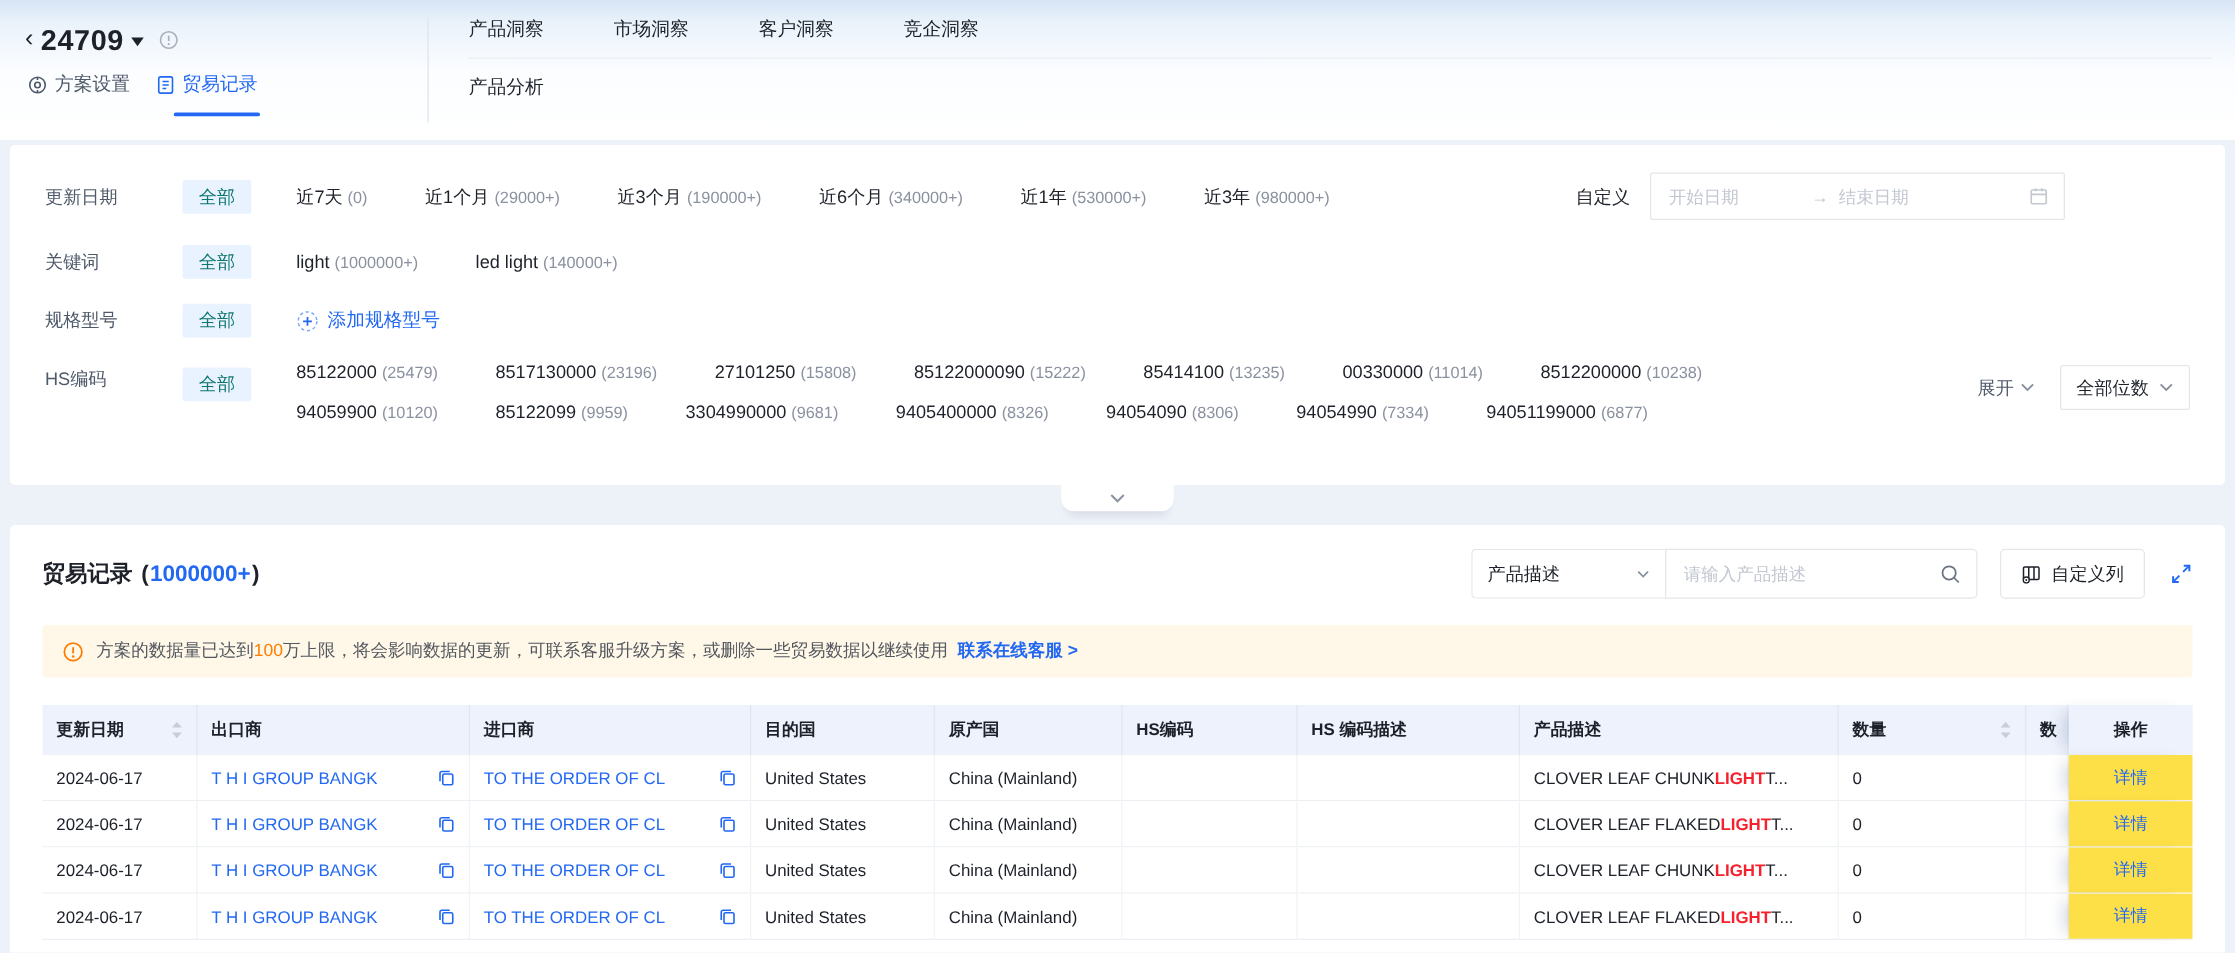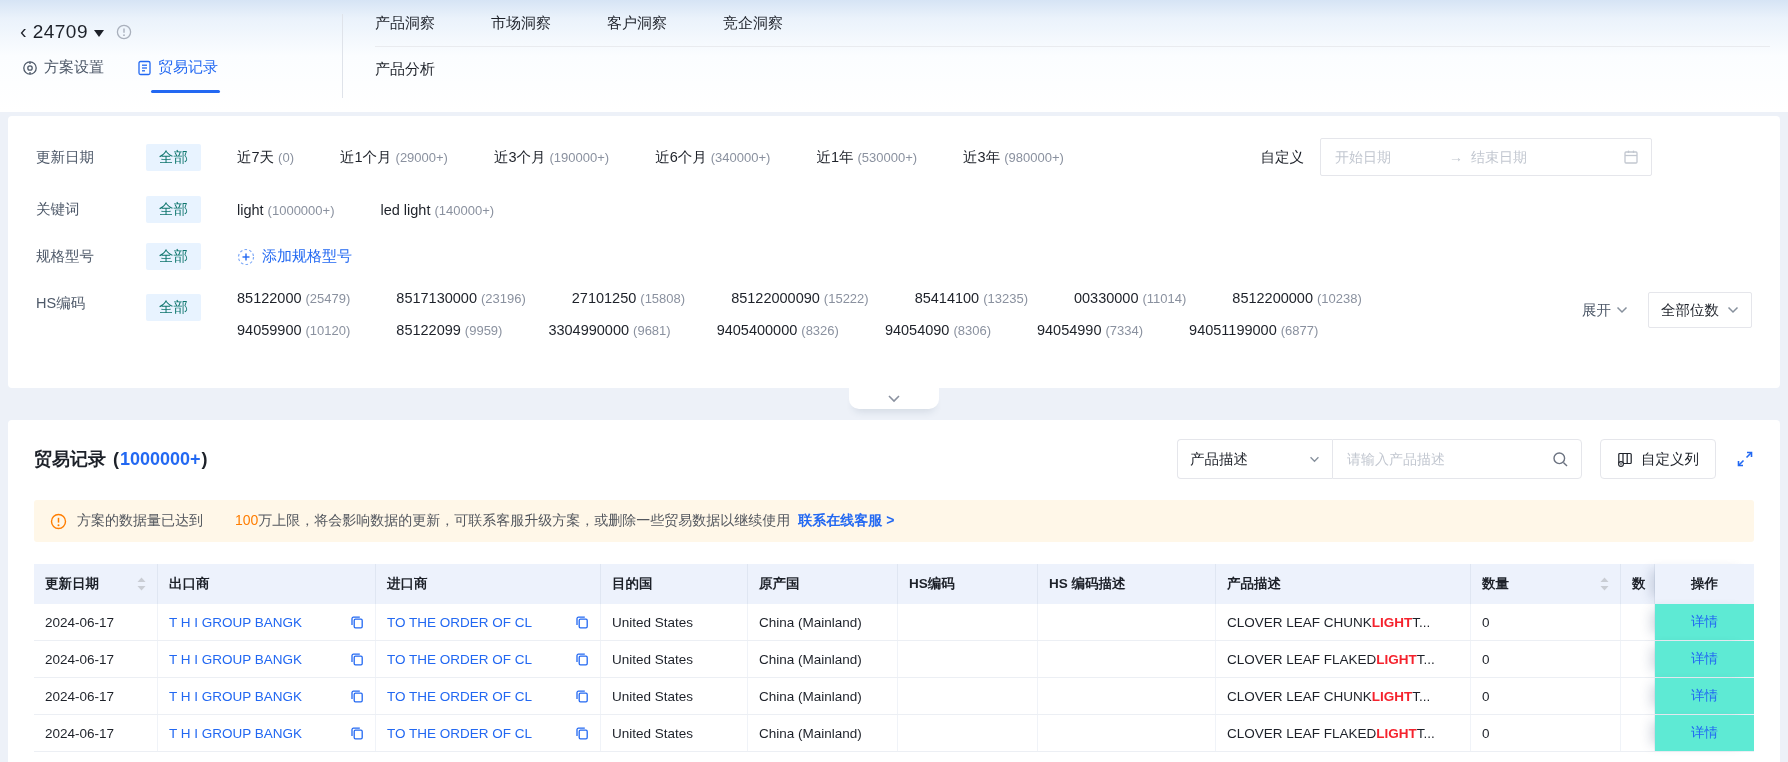--- a/index.html
+++ b/index.html
@@ -11,24 +11,24 @@
     color:#1D2129; font-size:14px;
   }
   
   .topbar {
     display:flex; height:112px;
     background:linear-gradient(180deg,#D6E4F5 0%,#EAF2FB 16%,#FBFDFF 50%,#FFFFFF 100%);
   }
   .topbar-left { width:342px; flex-shrink:0; padding:16px 0 0 20px; display:flex; flex-direction:column; }
   .plan-row { display:flex; align-items:center; height:32px; }
   .back-icon { font-size:20px; color:#1D2129; line-height:1; padding:0 6px 2px 0; cursor:pointer; }
-  .plan-id { font-size:19px; font-weight:normal; letter-spacing:.5px; }
+  .plan-id { font-size:23px; font-weight:bold; letter-spacing:.5px; }
   .caret-down { width:0; height:0; border:5px solid transparent; border-top:7px solid #1D2129; margin:8px 0 0 6px; cursor:pointer; }
   .info-icon { margin-left:12px; display:inline-flex; }
-  .plan-tabs { display:flex; gap:33px; margin-top:10px; flex:1; align-items:flex-start; padding-left:2px; }
+  .plan-tabs { display:flex; gap:21px; margin-top:10px; flex:1; align-items:flex-start; padding-left:2px; }
   .plan-tab { display:flex; align-items:center; gap:6px; font-size:15px; color:#4E5969; cursor:pointer; position:relative; padding-bottom:20px; }
   .plan-tab.active { color:#2268F2; }
   .plan-tab.active::after { content:""; position:absolute; left:14px; right:-2px; bottom:4px; height:3px; background:#2268F2; border-radius:2px; }
   .topbar-divider { width:1px; background:#DFE3EA; margin:14px 0; }
   .topbar-right { flex:1; padding-left:32px; display:flex; flex-direction:column; }
   .main-nav { display:flex; gap:56px; align-items:center; height:46px; font-size:15px; }
   .main-nav .nav-item { cursor:pointer; color:#1D2129; }
   .nav-divider { height:1px; background:#E9EBEF; margin-right:18px; }
   .subnav { display:flex; align-items:center; height:44px; font-size:15px; }
   .subnav-item { cursor:pointer; }
@@ -67,36 +67,36 @@
   .records-title .paren.open { margin-left:7px; }
   .records-controls { margin-left:auto; display:flex; align-items:center; }
   .search-select { display:flex; align-items:center; justify-content:space-between; width:155px; height:40px; border:1px solid #E5E6EB; border-right:none; border-radius:4px 0 0 4px; padding:0 12px; cursor:pointer; font-size:14.5px; }
   .search-box { display:flex; align-items:center; width:250px; height:40px; border:1px solid #E5E6EB; border-radius:0 4px 4px 0; padding:0 12px; }
   .search-box input { border:none; outline:none; flex:1; font-size:14px; font-family:inherit; color:#1D2129; min-width:0; }
   .search-box input::placeholder { color:#C2C7D0; }
   .custom-cols-btn { display:flex; align-items:center; gap:8px; height:40px; border:1px solid #E5E6EB; border-radius:4px; background:#fff; padding:0 16px; margin-left:18px; font-size:14.5px; color:#1D2129; cursor:pointer; font-family:inherit; }
   .fullscreen-btn { margin-left:20px; display:inline-flex; cursor:pointer; }
 
   .banner { display:flex; align-items:center; gap:10px; background:#FFF7E8; border-radius:3px; height:42px; margin-top:18px; padding:0 16px; font-size:14px; color:#53575E; }
-  .banner .hl { color:#FF7D00;padding-left:32px; }
+  .banner .hl { color:#FF7D00; }
   .banner .banner-link { color:#2268F2; cursor:pointer; margin-left:4px;font-weight:bold; }
 
   
   .trade-table { margin-top:22px; font-size:13.5px; }
   .t-head { display:flex; background:#EDF2FC; height:40px; font-weight:bold; }
   .t-cell { display:flex; align-items:center; padding:0 11px; border-right:1px solid #DFE6F2; overflow:hidden; white-space:nowrap; flex-shrink:0; }
   .t-row { display:flex; height:37px; border-bottom:1px solid #ECEFF4; background:#fff; }
   .t-row .t-cell { border-right:1px solid #F0F3F8; }
   .t-cell.sortable { justify-content:space-between; }
   .cell-link { color:#2268F2; cursor:pointer; overflow:hidden; white-space:nowrap; }
   .link-cell { justify-content:space-between; }
   .hl-red { color:#F5222D; font-weight:bold; }
   .t-cell.action { justify-content:center; border-right:none; box-shadow:-10px 0 12px -6px rgba(20,45,90,.18); position:relative; z-index:2; }
   .t-head .t-cell.action { background:#EDF2FC; }
-  .t-row .t-cell.action { background:#5eead4; }
+  .t-row .t-cell.action { background:#fde047; }
   .detail-link { color:#2268F2; cursor:pointer; }
 
   svg { display:block; }
 </style>
 </head>
 <body>
 
 <header class="topbar">
   <div class="topbar-left">
     <div class="plan-row">

